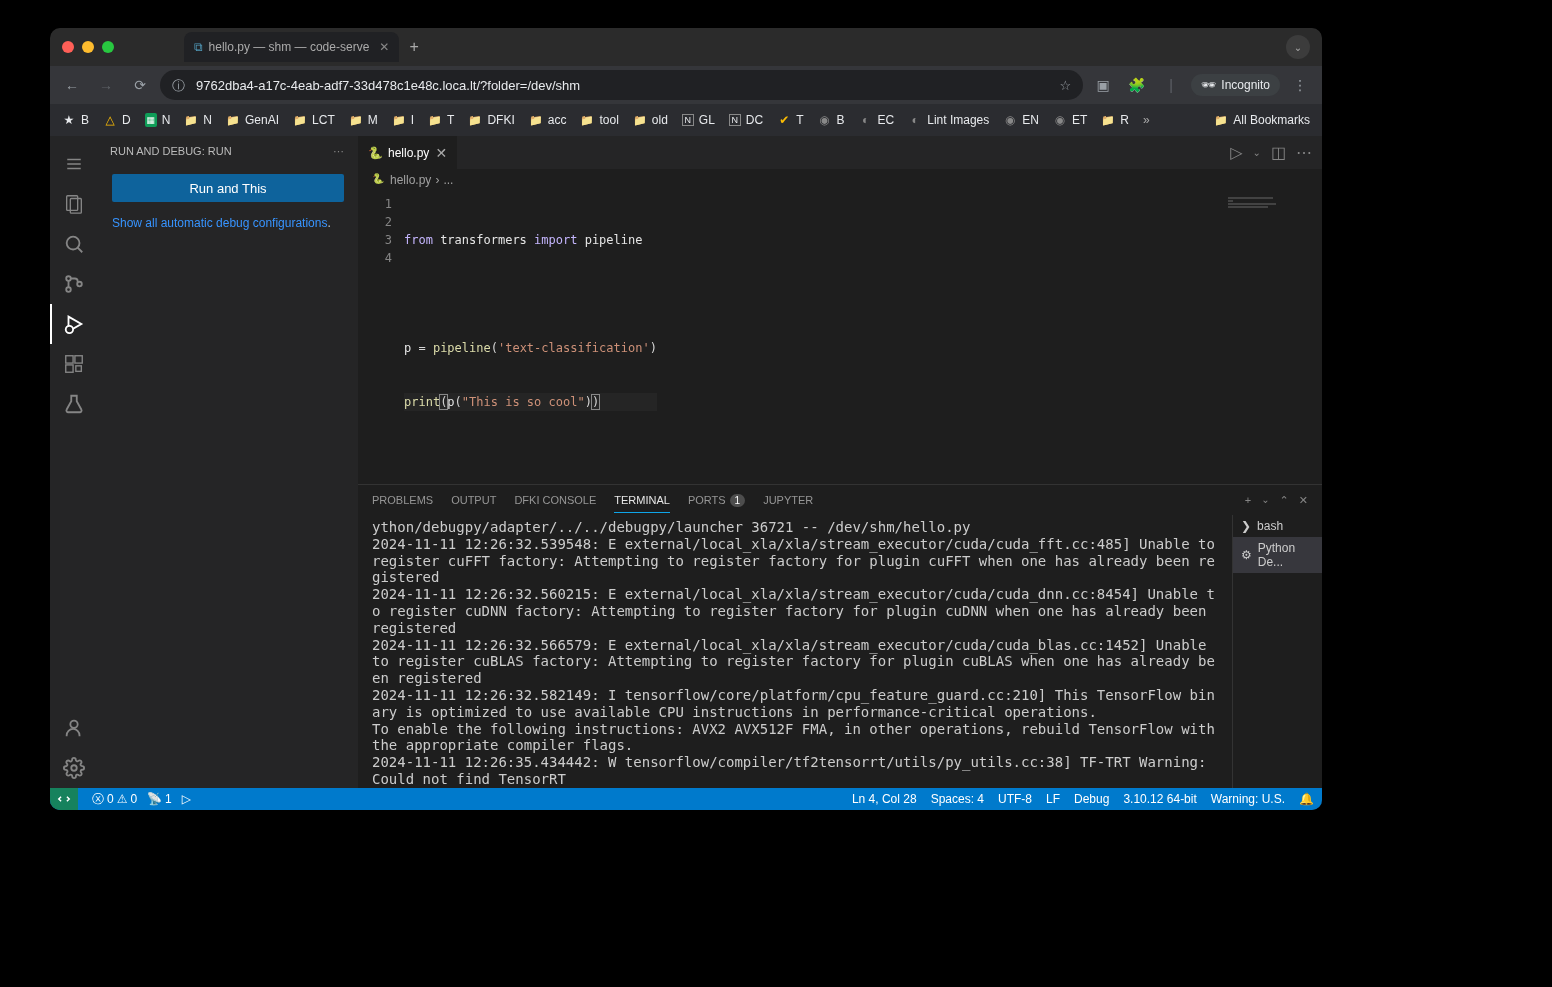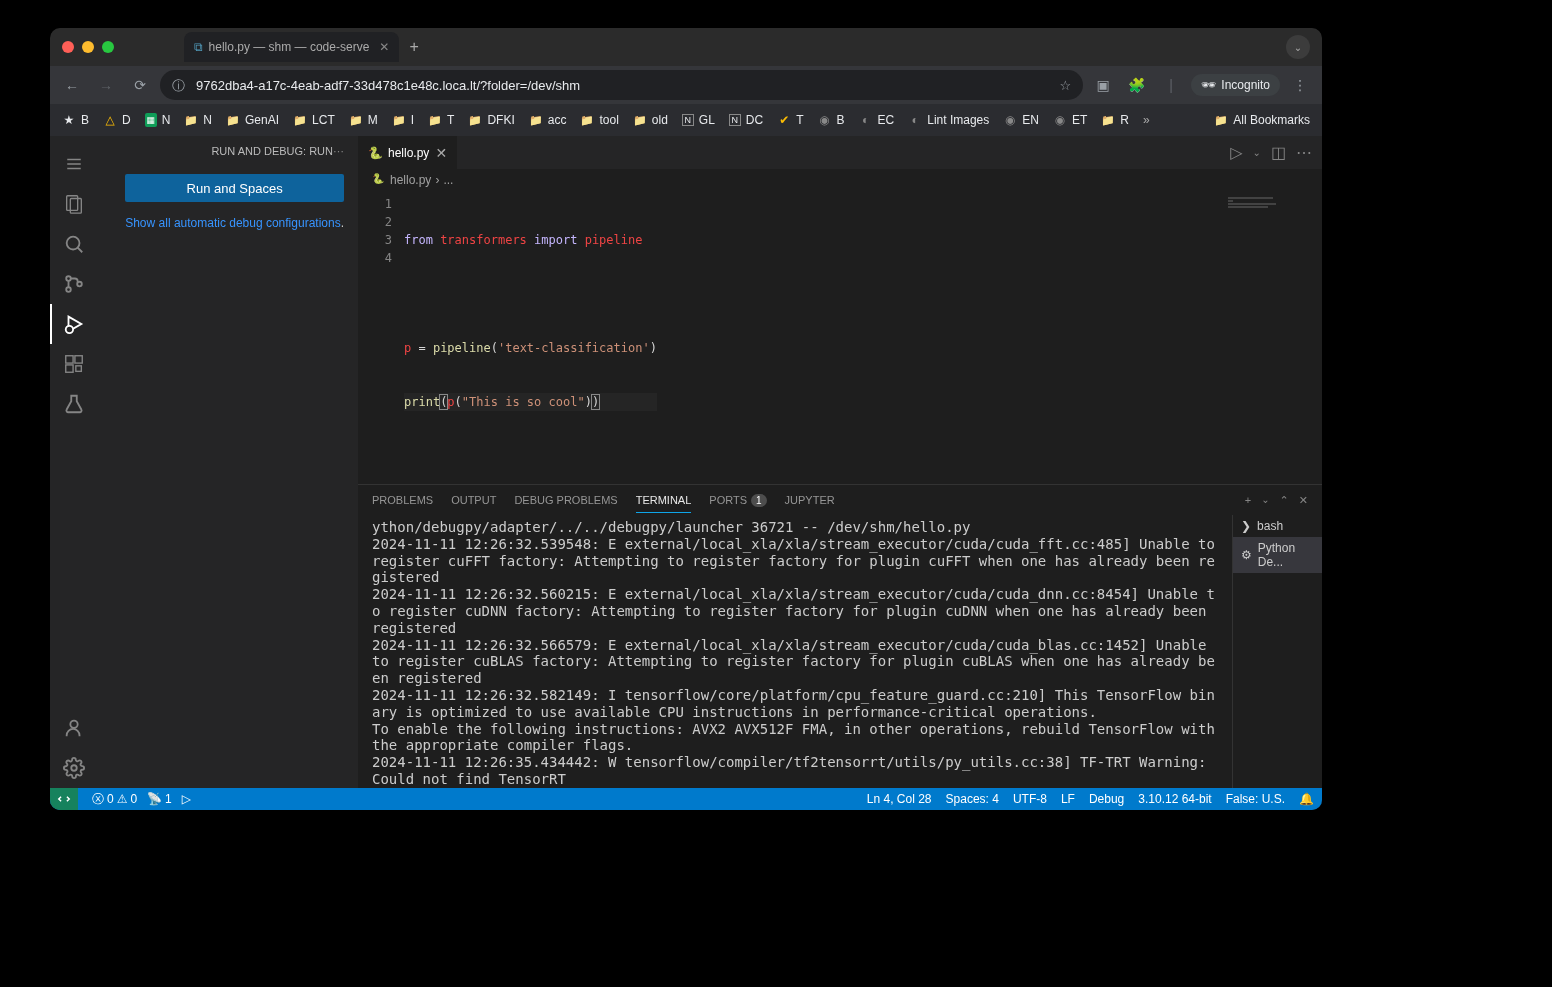--- a/index.html
+++ b/index.html
@@ -27,41 +27,41 @@
 .folder-icon::before { content: "📁"; font-size: 11px; filter: grayscale(0.3); }
 .all-bm { margin-left: auto; }
 .overflow-chevron { color: #aaa; cursor: pointer; padding: 0 6px; font-size: 12px; }
 .vscode { flex: 1; display: flex; flex-direction: column; background: #1e1e1e; min-height: 0; }
 .vscode-body { flex: 1; display: flex; min-height: 0; }
 .activity-bar { width: 48px; background: #252526; display: flex; flex-direction: column; align-items: center; padding-top: 8px; }
 .act-item { width: 48px; height: 40px; display: flex; align-items: center; justify-content: center; color: #858585; cursor: pointer; position: relative; }
 .act-item.active { color: #fff; }
 .act-item.active::before { content: ""; position: absolute; left: 0; top: 0; width: 2px; height: 100%; background: #fff; }
 .act-spacer { flex: 1; }
-.sidebar { width: 260px; background: #252526; display: flex; flex-direction: column; color: #ccc; font-size: 12px; align-items: flex-end; }
+.sidebar { width: 260px; background: #252526; display: flex; flex-direction: column; color: #ccc; font-size: 12px; }
 .sidebar-header { height: 30px; display: flex; align-items: center; padding: 0 12px; color: #bbb; font-size: 11px; justify-content: space-between; }
 .sidebar-header .dots { cursor: pointer; color: #858585; letter-spacing: 2px; }
 .sidebar-body { padding: 8px 14px; }
 .btn-primary { width: 100%; height: 28px; background: #0e639c; color: #fff; border: none; font-size: 13px; cursor: pointer; border-radius: 2px; }
 .sidebar-text { margin-top: 12px; font-size: 12px; color: #ccc; line-height: 1.5; }
 .sidebar-text a { color: #3794ff; text-decoration: none; cursor: pointer; }
 .editor-area { flex: 1; display: flex; flex-direction: column; min-width: 0; }
 .tabs-row { height: 33px; background: #252526; display: flex; align-items: stretch; }
 .editor-tab { display: flex; align-items: center; padding: 0 10px; background: #1e1e1e; color: #fff; font-size: 12px; gap: 6px; cursor: pointer; }
 .py-icon { width: 14px; height: 14px; color: #4b8bbe; }
 .tab-close { color: #aaa; cursor: pointer; font-size: 14px; }
 .tabs-actions { margin-left: auto; display: flex; align-items: center; gap: 10px; padding-right: 10px; color: #858585; }
 .tabs-actions span { cursor: pointer; }
 .breadcrumb { height: 22px; display: flex; align-items: center; padding: 0 14px; color: #a0a0a0; font-size: 12px; gap: 4px; background: #1e1e1e; }
 .editor { flex: 1; display: flex; font-family: "SF Mono", Menlo, Consolas, monospace; font-size: 12px; position: relative; background: #1e1e1e; min-height: 0; }
 .gutter { width: 46px; text-align: right; padding: 4px 12px 4px 0; color: #858585; line-height: 1.5; user-select: none; }
 .code { padding: 4px 0; line-height: 1.5; color: #d4d4d4; white-space: pre; position: relative; }
 .code .line { height: 18px; }
 .hl-line { background: rgba(255,255,255,0.03); }
-.kw { color: #c4b5fd; } .fn { color: #ef4444; } .str { color: #ce9178; } .fnc { color: #dcdcaa; } .op { color: #d4d4d4; } .bracket-hl { border: 1px solid #888; margin: -1px; }
+.kw { color: #c4b5fd; } .fn { color: #e5e5e5; } .str { color: #ce9178; } .fnc { color: #dcdcaa; } .op { color: #d4d4d4; } .bracket-hl { border: 1px solid #888; margin: -1px; }
 .minimap { position: absolute; right: 0; top: 0; width: 100px; height: 100%; background: #1e1e1e; opacity: 0.5; }
 .minimap-lines { position: absolute; top: 6px; left: 6px; width: 60px; }
 .minimap-lines div { height: 2px; margin-bottom: 1px; background: #666; }
 .panel { height: 304px; background: #1e1e1e; border-top: 1px solid #333; display: flex; flex-direction: column; }
 .panel-tabs { height: 30px; display: flex; align-items: center; padding: 0 14px; gap: 18px; font-size: 11px; color: #969696; }
 .panel-tab { cursor: pointer; padding: 6px 0; }
 .panel-tab.active { color: #e7e7e7; border-bottom: 1px solid #0ea5e9; }
 .badge { background: #4d4d4d; color: #fff; border-radius: 8px; font-size: 10px; padding: 1px 5px; margin-left: 4px; }
 .panel-tabs-right { margin-left: auto; display: flex; gap: 10px; color: #858585; }
 .panel-tabs-right span { cursor: pointer; }
@@ -276,21 +276,21 @@
             </svg>
           </div>
       </div>
 
       <div class="sidebar">
         <div class="sidebar-header">
           <span>RUN AND DEBUG: RUN</span>
           <span class="dots">⋯</span>
         </div>
         <div class="sidebar-body">
-          <button class="btn-primary">Run and Spaces</button>
+          <button class="btn-primary">Run and This</button>
           <div class="sidebar-text">
             <a>Show all automatic debug configurations</a>.
           </div>
         </div>
       </div>
 
       <div class="editor-area">
         <div class="tabs-row">
           <div class="editor-tab">
             <span class="py-icon">🐍</span>
@@ -330,21 +330,21 @@
                 <div style="width:48px"></div>
                 <div style="width:40px"></div>
               </div>
           </div>
         </div>
 
         <div class="panel">
           <div class="panel-tabs">
             <div class="panel-tab">PROBLEMS</div>
             <div class="panel-tab">OUTPUT</div>
-            <div class="panel-tab">DEBUG PROBLEMS</div>
+            <div class="panel-tab">DFKI CONSOLE</div>
             <div class="panel-tab active">TERMINAL</div>
             <div class="panel-tab"><span>PORTS</span><span class="badge">1</span></div>
             <div class="panel-tab">JUPYTER</div>
             <div class="panel-tabs-right">
               <span>+</span>
               <span style="font-size:10px">⌄</span>
               <span>⌃</span>
               <span>✕</span>
             </div>
           </div>
@@ -399,18 +399,18 @@
             <span>▷</span>
           </div>
       </div>
       <div class="right">
         <div class="sb-item">Ln 4, Col 28</div>
         <div class="sb-item">Spaces: 4</div>
         <div class="sb-item">UTF-8</div>
         <div class="sb-item">LF</div>
         <div class="sb-item">Debug</div>
         <div class="sb-item">3.10.12 64-bit</div>
-        <div class="sb-item">False: U.S.</div>
+        <div class="sb-item">Warning: U.S.</div>
         <div class="sb-item">🔔</div>
       </div>
     </div>
   </div>
 </div>
 
 </body></html>

